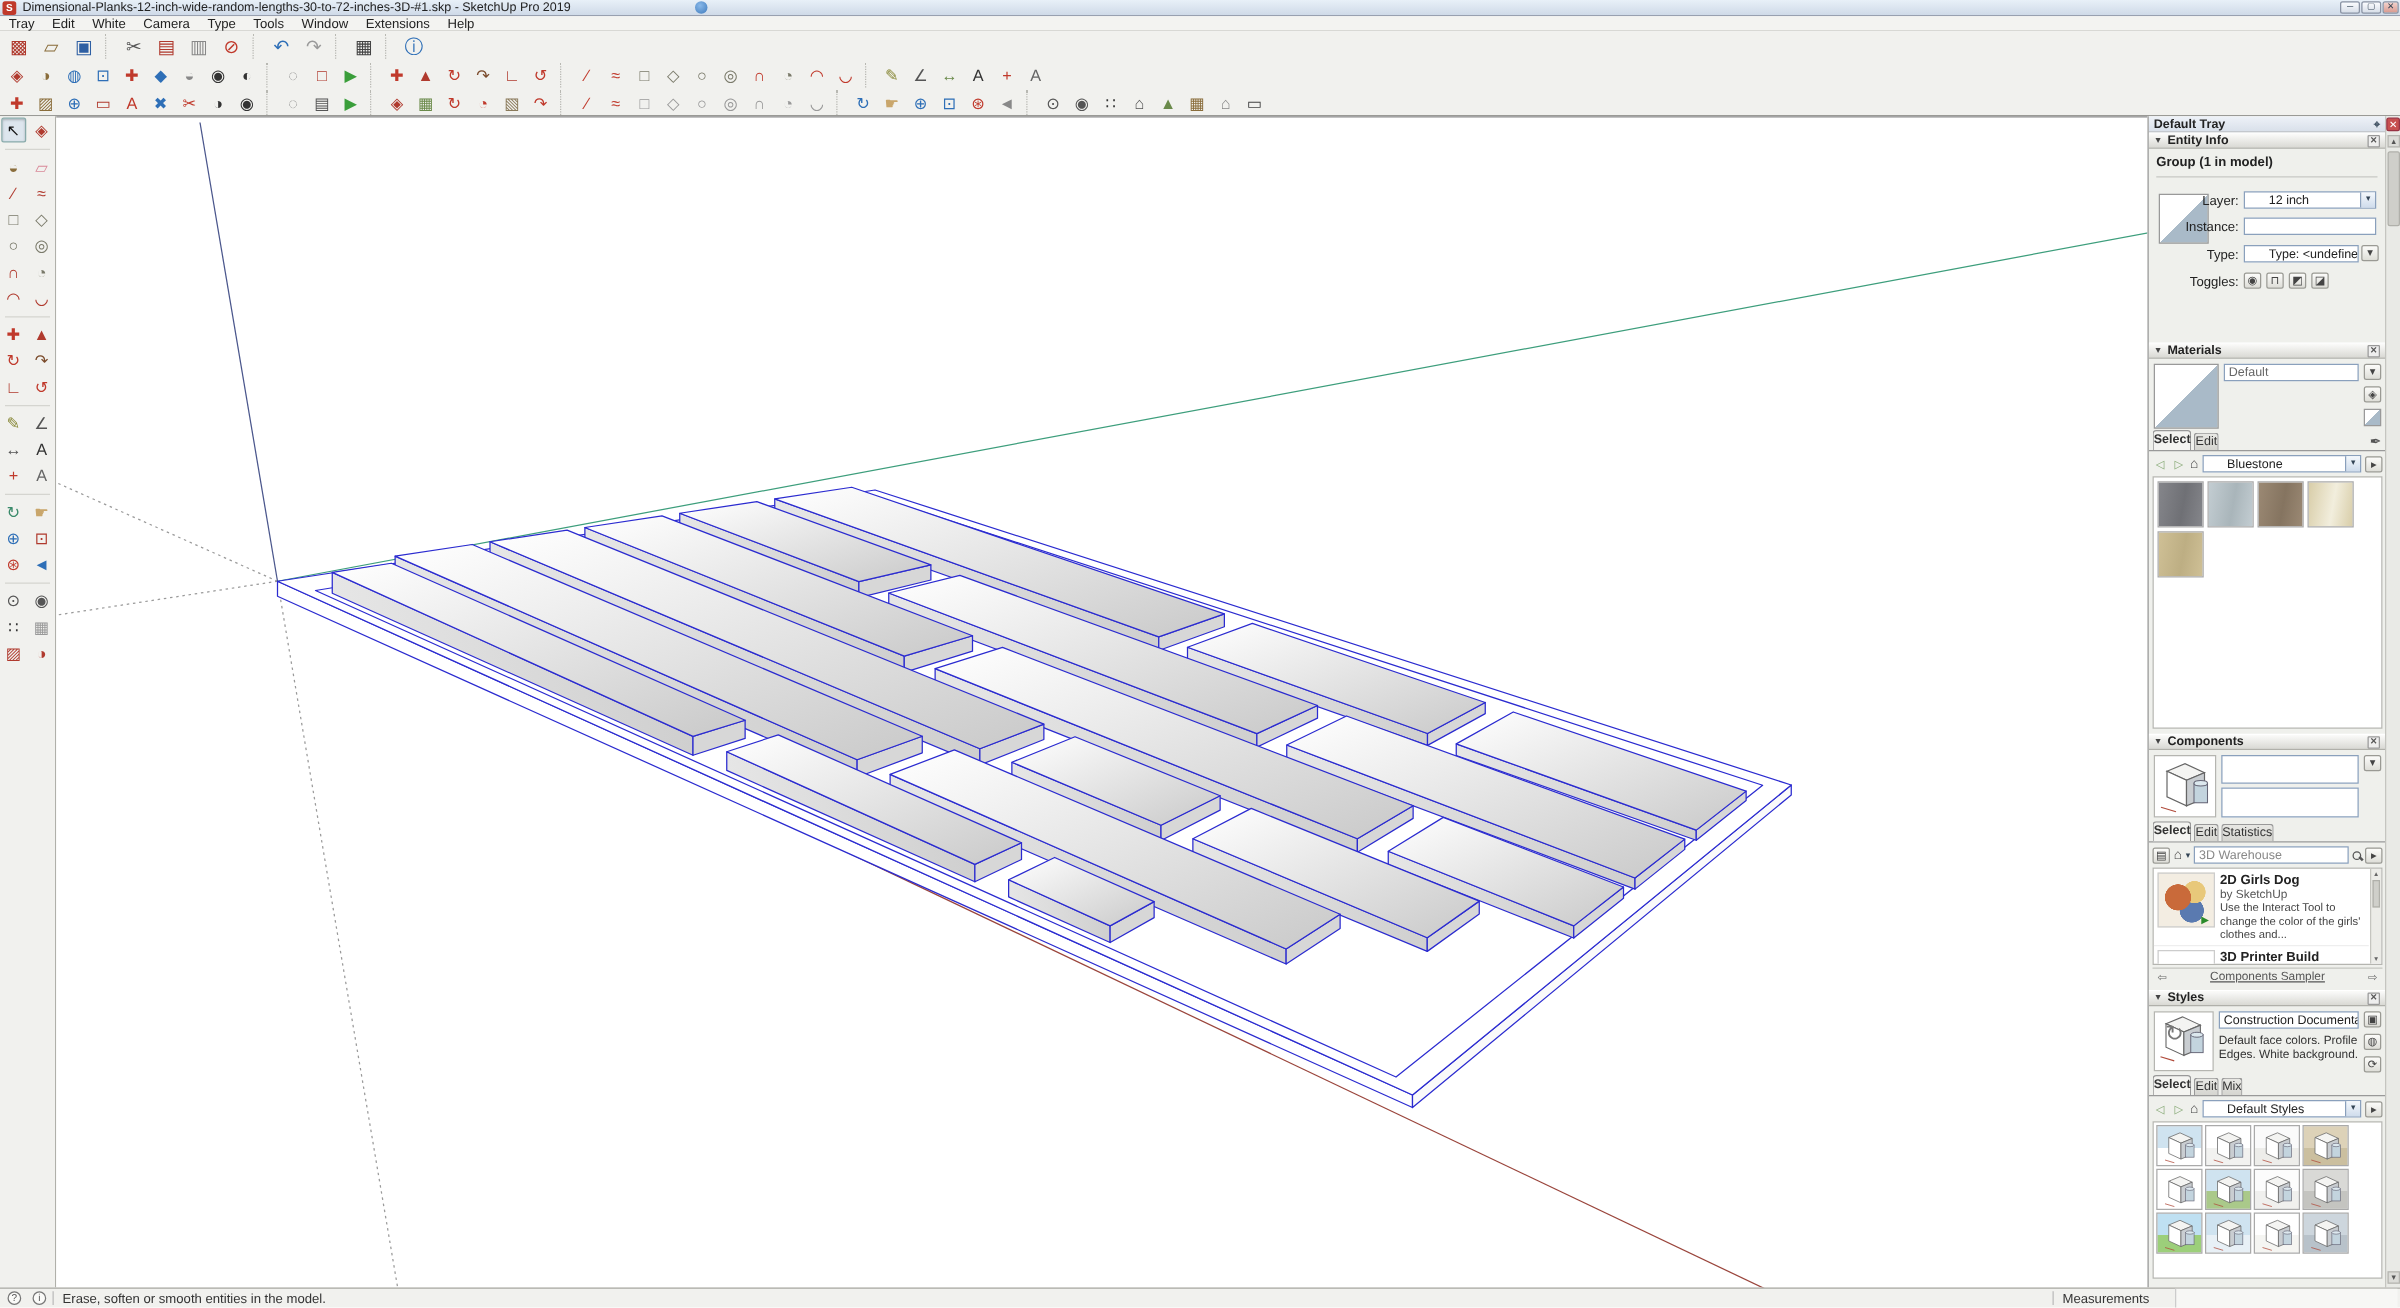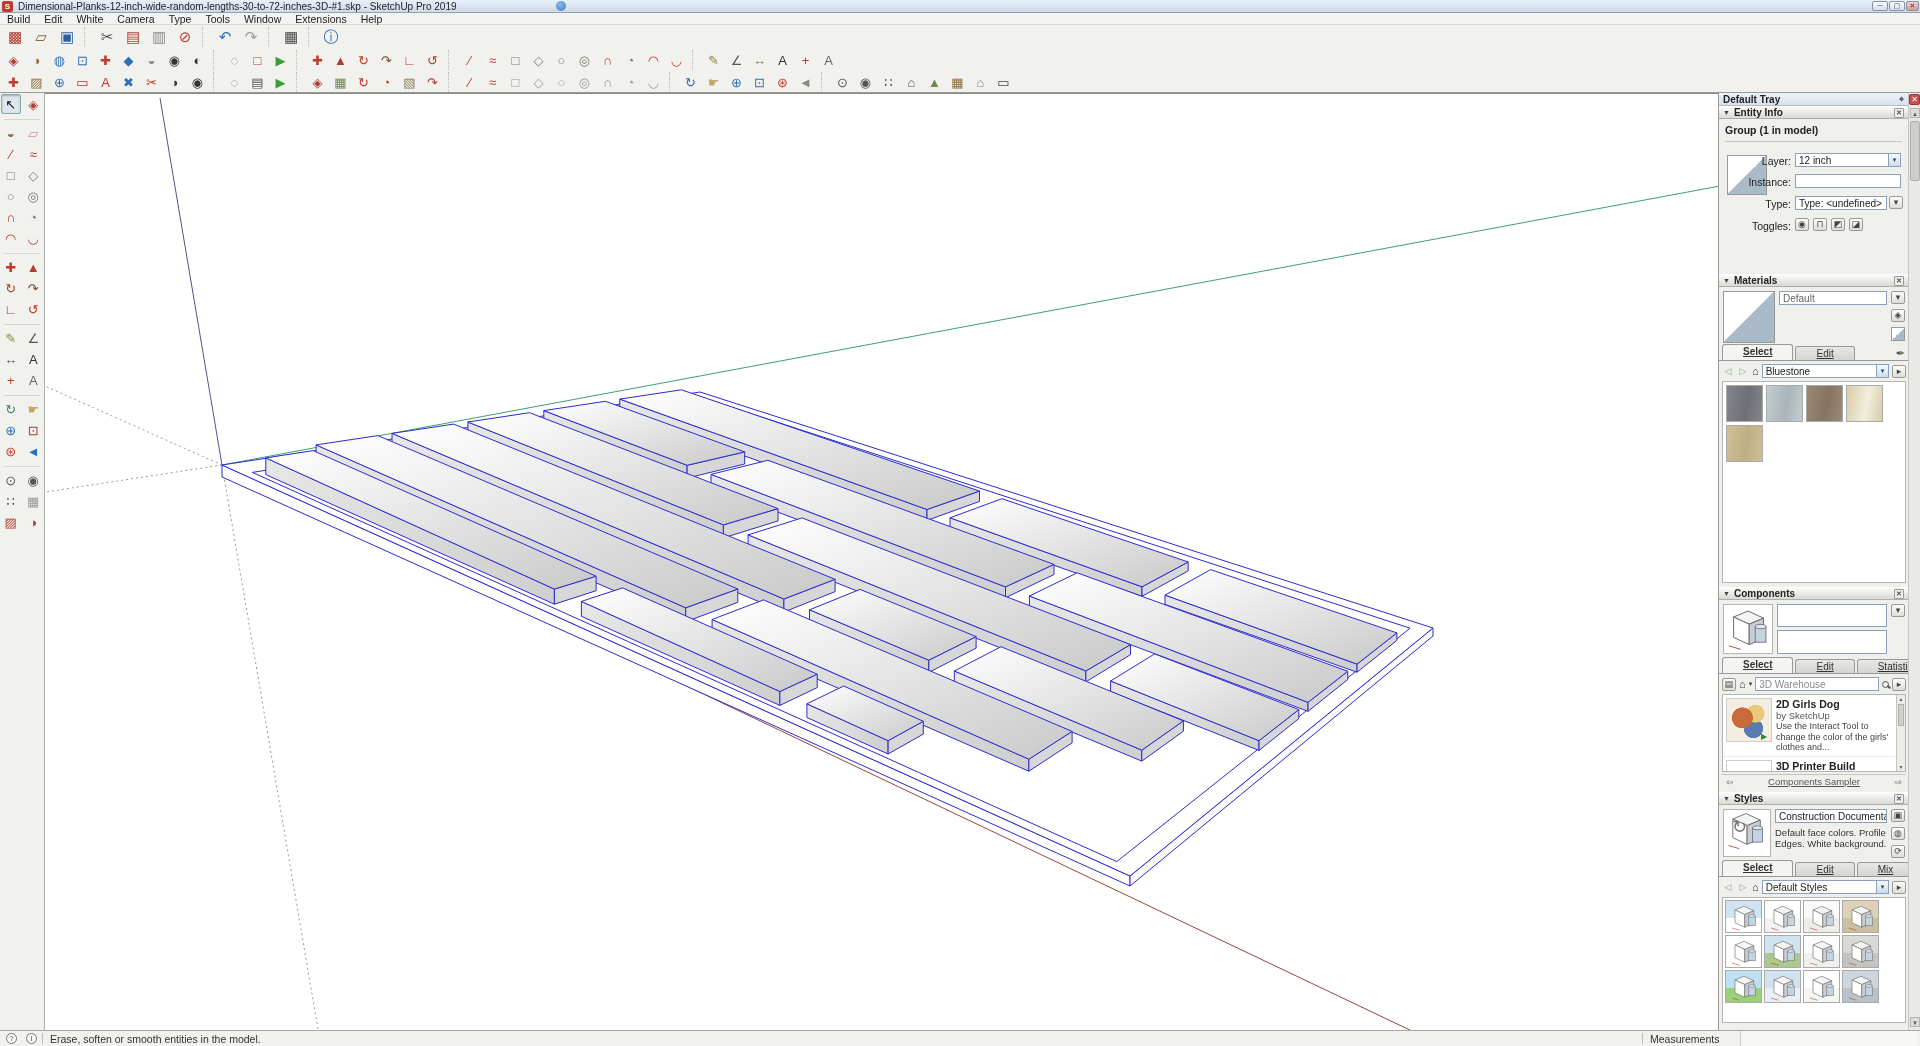--- a/index.html
+++ b/index.html
@@ -55,26 +55,26 @@
   #traybar .spacer { flex:1; }
   .sec-header { height:13px; background:linear-gradient(#fbfbfa,#d9d9d4); border-top:1px solid #fff; border-bottom:1px solid #b0b0aa; display:flex; align-items:center; padding:0 4px; font-weight:bold; font-size:10px; }
   .sec-header .tri { font-size:7px; margin-right:4px; color:#444; }
   .sec-header .spacer { flex:1; }
   .xbox { width:10px; height:10px; border:1px solid #999; background:#eee; font-size:7px; line-height:8px; text-align:center; color:#555; border-radius:1px; }
 
   .preview-swatch { background:linear-gradient(135deg, #ffffff 50%, #a9bac8 50%); border:1px solid #999; }
   .field-label { text-align:right; color:#222; }
   .tinput { background:#fff; border:1px solid #8aa0bc; height:14px; font-size:10px; padding:0 3px; color:#222; display:flex; align-items:center; }
   .combo { background:#fff; border:1px solid #8aa0bc; height:14px; font-size:10px; display:flex; align-items:center; }
-  .combo .val { flex:1; padding:0 3px; white-space:nowrap; overflow:hidden; }
+  .combo .val { flex:1; padding:0 19px; white-space:nowrap; overflow:hidden; }
   .combo .drop { width:12px; height:12px; background:linear-gradient(#f4f8fc,#cfdcec); border-left:1px solid #8aa0bc; font-size:7px; line-height:11px; text-align:center; color:#345; }
   .mini-btn { width:14px; height:13px; border:1px solid #9a9a94; background:linear-gradient(#fcfcfa,#dedeD8); border-radius:2px; font-size:9px; line-height:11px; text-align:center; color:#444; }
 
   .tabs { display:flex; align-items:flex-end; height:16px; border-bottom:1px solid #999; padding-left:3px; }
-  .tab { height:14px; padding:0 20px; font-size:10px; line-height:14px; border:1px solid #999; border-bottom:none; border-radius:3px 3px 0 0; background:linear-gradient(#e8e8e4,#d5d5d0); margin-right:2px; color:#333;text-decoration:underline; }
+  .tab { height:14px; padding:0 0; font-size:10px; line-height:14px; border:1px solid #999; border-bottom:none; border-radius:3px 3px 0 0; background:linear-gradient(#e8e8e4,#d5d5d0); margin-right:2px; color:#333; }
   .tab.active { background:#f4f4f1; height:16px; font-weight:bold; }
   .tabs .spacer { flex:1; }
 
   .navrow { display:flex; align-items:center; gap:3px; padding:2px 3px; }
   .nav-arrow { font-size:9px; color:#8a7; width:12px; text-align:center; }
   .home { font-size:11px; color:#444; }
   .mag { width:7px; height:7px; border:1.5px solid #555; border-radius:50%; position:relative; display:inline-block; }
   .mag::after { content:""; position:absolute; width:4px; height:1.5px; background:#555; transform:rotate(45deg); right:-3px; bottom:-1px; }
 
   .white-area { background:#fff; border:1px solid #b5b5b0; }
@@ -95,21 +95,21 @@
 <div id="titlebar" class="abs">
   <div id="app-icon" class="abs">S</div>
   <span id="title-text" class="abs">Dimensional-Planks-12-inch-wide-random-lengths-30-to-72-inches-3D-#1.skp - SketchUp Pro 2019</span>
   <div id="cursor-dot" class="abs"></div>
   <div class="winbtn abs" style="left:1872px">─</div>
   <div class="winbtn abs" style="left:1889px">▢</div>
   <div class="winbtn abs" id="btn-close" style="left:1906px;width:13px">✕</div>
 </div>
 
 <div id="menubar" class="abs">
-    <div class="menu-item">Build</div>
+    <div class="menu-item">Tray</div>
     <div class="menu-item">Edit</div>
     <div class="menu-item">White</div>
     <div class="menu-item">Camera</div>
     <div class="menu-item">Type</div>
     <div class="menu-item">Tools</div>
     <div class="menu-item">Window</div>
     <div class="menu-item">Extensions</div>
     <div class="menu-item">Help</div>
   </div>
 

